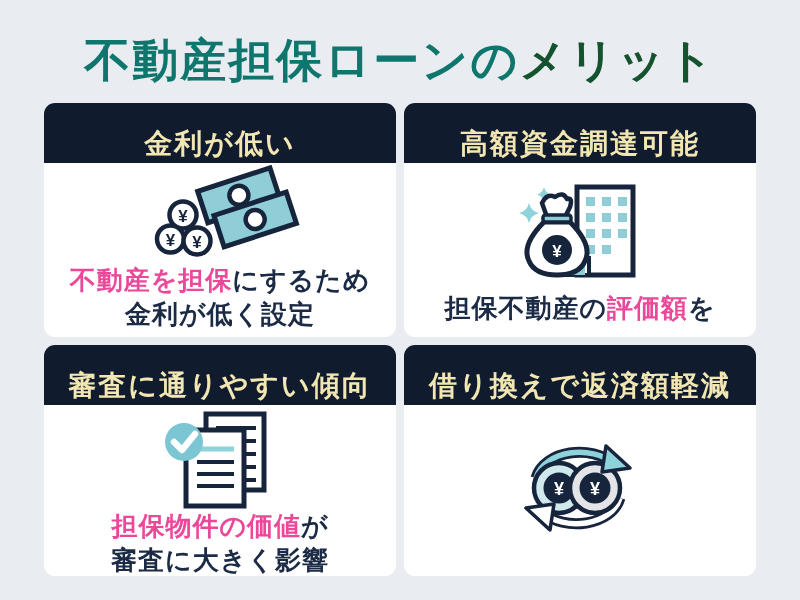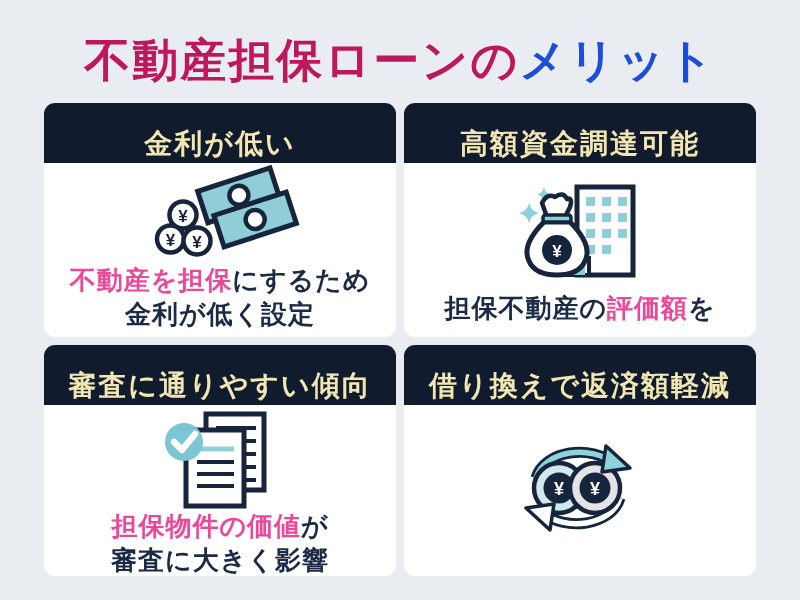--- a/index.html
+++ b/index.html
@@ -9,22 +9,22 @@
     font-family:"Liberation Sans","DejaVu Sans",sans-serif;
     overflow:hidden;
   }
   .page { position:relative; width:800px; height:600px; }
 
   .title {
     position:absolute; top:30px; left:0; width:100%;
     text-align:center; font-size:46px; font-weight:bold; letter-spacing:2px;
     white-space:nowrap;
   }
-  .t-navy { color:#be185d; }
-  .t-red  { color:#1d4ed8; }
+  .t-navy { color:#0f766e; }
+  .t-red  { color:#14532d; }
 
   .grid {
     position:absolute; top:103px; left:44px; width:712px; height:473px;
     display:grid;
     grid-template-columns:352px 352px;
     grid-template-rows:234px 231px;
     gap:8px;
   }
   .card {
     background:#ffffff; border-radius:11px; overflow:hidden;

